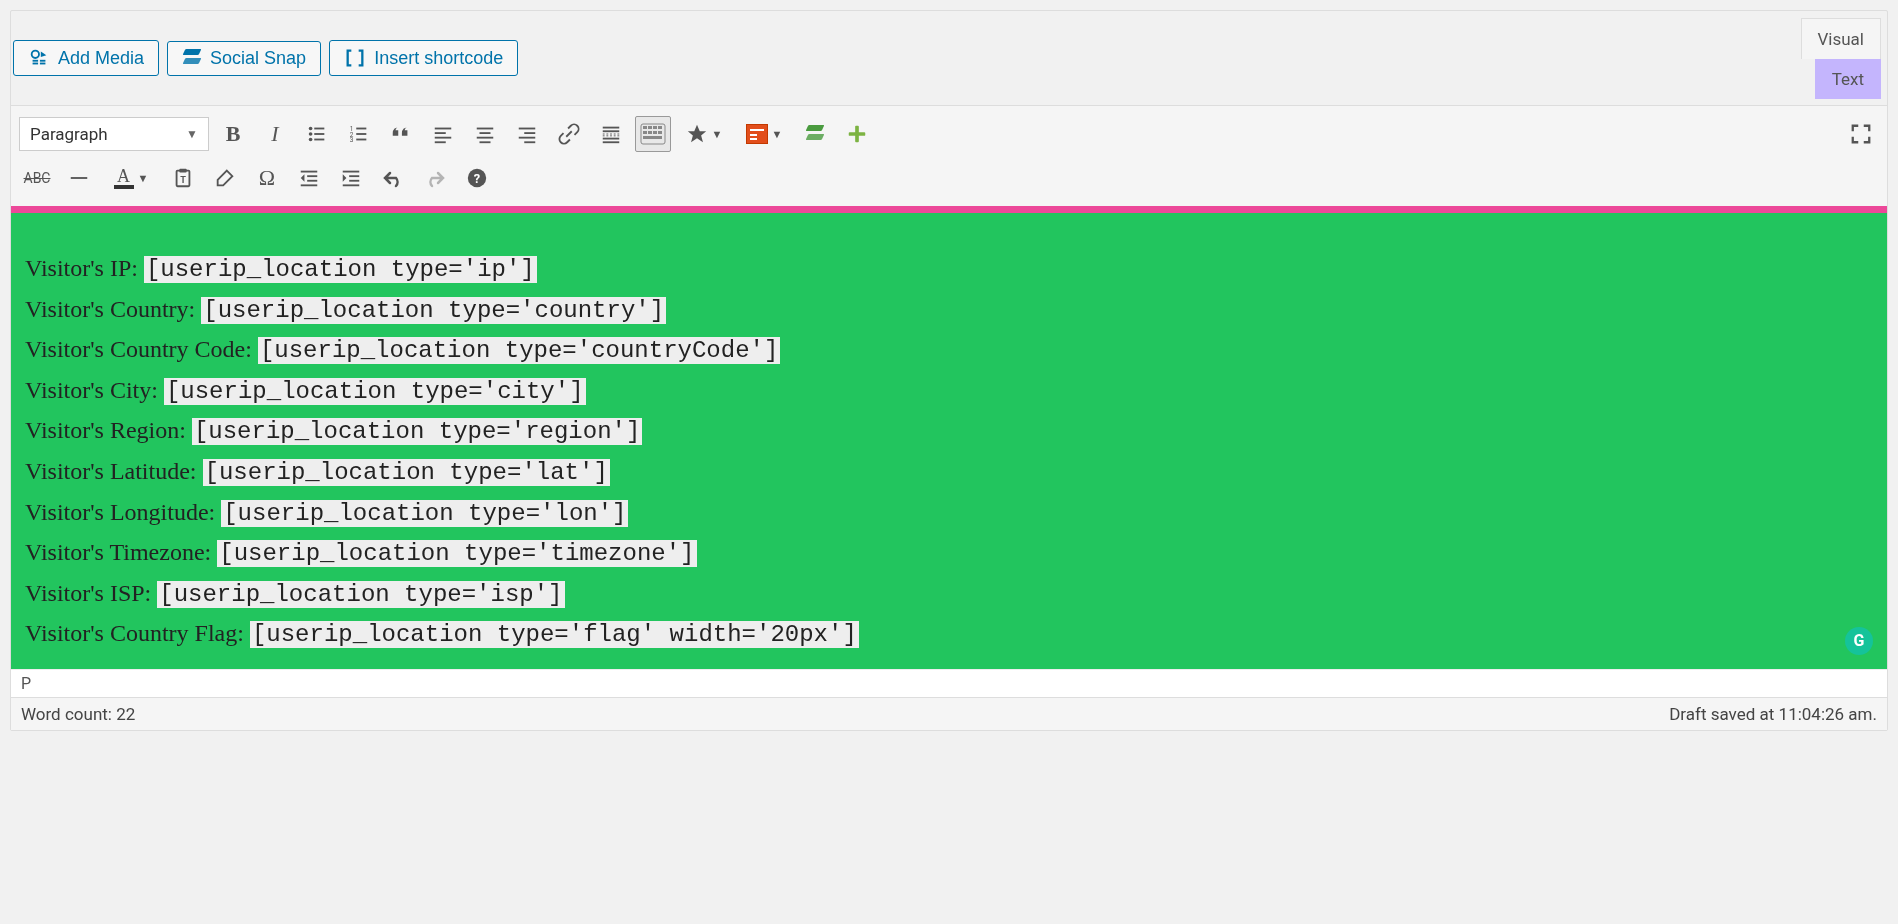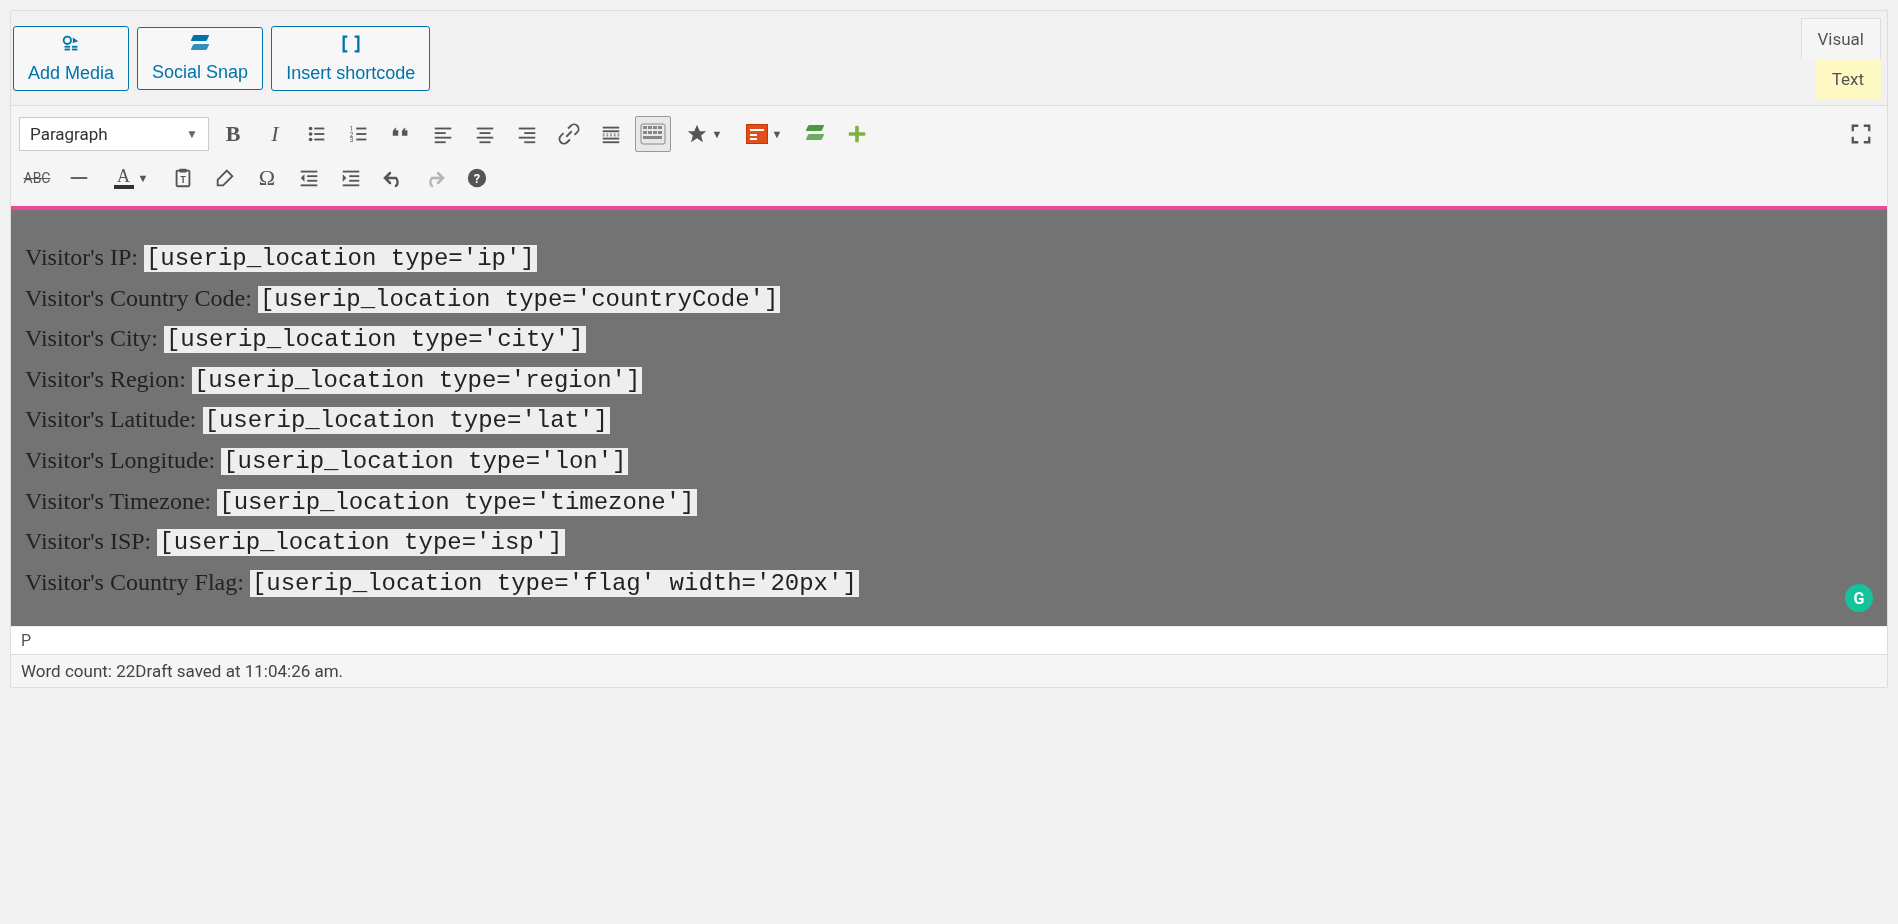--- a/index.html
+++ b/index.html
@@ -25,38 +25,37 @@
     align-items: center;
     gap: 8px;
     background: #f7f7f7;
     border: 1px solid #0073aa;
     color: #0073aa;
     font-size: 18px;
     padding: 6px 14px;
     border-radius: 3px;
     cursor: pointer;
     font-weight: 500;
-    flex-direction: column;
   }
   .media-btn svg { flex-shrink: 0; }
   .media-row-spacer { flex: 1; }
   .tabs {
     display: flex;
     align-items: flex-end;
     height: 100%;
     flex-direction: column;
   }
   .tab {
     padding: 10px 16px;
     font-size: 17px;
     color: #555;
     border: 1px solid transparent;
     border-bottom: none;
     cursor: pointer;
-    background: #fef9c3;
+    background: #c4b5fd;
   }
   .tab.active {
     background: #f5f5f5;
     border-color: #ddd;
     border-bottom-color: #f5f5f5;
     position: relative;
     top: 1px;
     z-index: 2;
   }
   .toolbar-area {
@@ -114,24 +113,24 @@
   .orange-box {
     width: 22px; height: 20px; background:#e24e1b; border:1px solid #c23900; position:relative;
   }
   .orange-box::before{
     content:""; position:absolute; left:3px; right:3px; top:4px; height:2px; background:#fff;
   }
   .orange-box::after{
     content:""; position:absolute; left:3px; right:10px; top:9px; height:2px; background:#fff; box-shadow: 0 4px 0 #fff;
   }
   .content-area {
-    background: #737373;
-    border-top: 4px solid #ec4899;
+    background: #22c55e;
+    border-top: 7px solid #ec4899;
     min-height: 420px;
-    padding: 28px 14px 14px 14px;
+    padding: 36px 14px 14px 14px;
     position: relative;
   }
   .content-line {
     font-family: Georgia, "Times New Roman", serif;
     font-size: 24px;
     color: #222;
     line-height: 1.65;
   }
   .shortcode {
     font-family: "Courier New", monospace;
@@ -157,20 +156,21 @@
     background: #fff;
     border-top: 1px solid #eee;
     padding: 4px 10px;
     font-size: 16px;
     color: #555;
   }
   .status-bar {
     background: #f5f5f5;
     border-top: 1px solid #ddd;
     display: flex;
+    justify-content: space-between;
     padding: 6px 10px;
     font-size: 17px;
     color: #444;
   }
   .snap-icon{
     width:20px;height:20px;position:relative;
   }
   .snap-icon::before,.snap-icon::after{
     content:"";position:absolute;width:16px;height:6px;background:#0073aa;transform:skewX(-25deg);border-radius:1px;
   }
@@ -397,20 +397,21 @@
             <circle cx="12" cy="12" r="10" fill="#555"></circle>
             <text x="12" y="17" text-anchor="middle" font-size="14" fill="#fff" font-weight="bold">?</text>
           </svg>
       </div>
     </div>
   </div>
 
   <div class="content-area">
     <div id="content-body">
         <div class="content-line"><span>Visitor's IP: </span><span class="shortcode">[userip_location type='ip']</span></div>
+        <div class="content-line"><span>Visitor's Country: </span><span class="shortcode">[userip_location type='country']</span></div>
         <div class="content-line"><span>Visitor's Country Code: </span><span class="shortcode">[userip_location type='countryCode']</span></div>
         <div class="content-line"><span>Visitor's City: </span><span class="shortcode">[userip_location type='city']</span></div>
         <div class="content-line"><span>Visitor's Region: </span><span class="shortcode">[userip_location type='region']</span></div>
         <div class="content-line"><span>Visitor's Latitude: </span><span class="shortcode">[userip_location type='lat']</span></div>
         <div class="content-line"><span>Visitor's Longitude: </span><span class="shortcode">[userip_location type='lon']</span></div>
         <div class="content-line"><span>Visitor's Timezone: </span><span class="shortcode">[userip_location type='timezone']</span></div>
         <div class="content-line"><span>Visitor's ISP: </span><span class="shortcode">[userip_location type='isp']</span></div>
         <div class="content-line"><span>Visitor's Country Flag: </span><span class="shortcode">[userip_location type='flag' width='20px']</span></div>
       </div>
     <div class="grammarly-badge">G</div>

